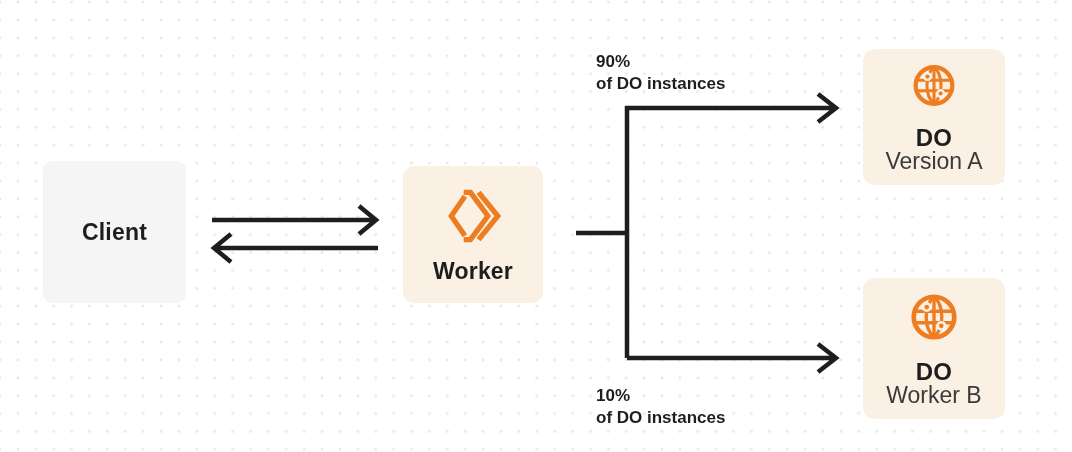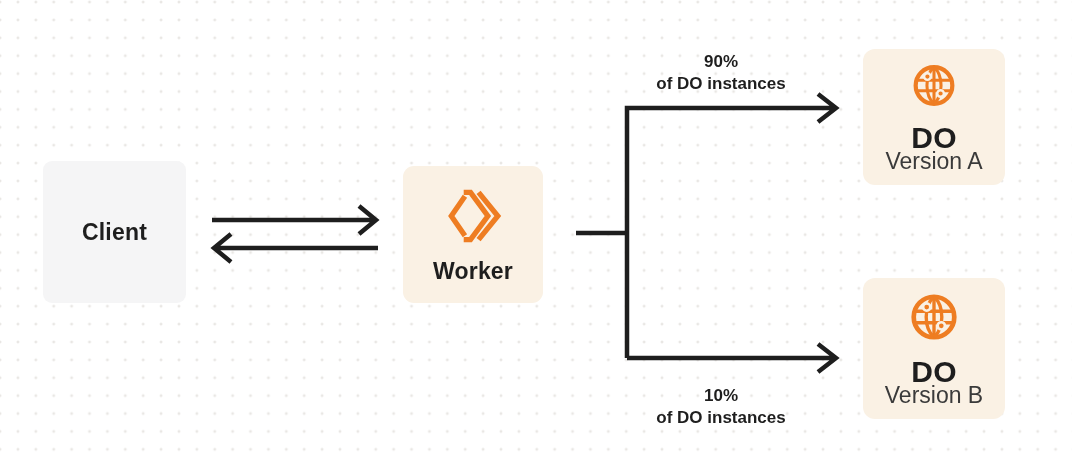--- a/index.html
+++ b/index.html
@@ -77,38 +77,37 @@
 
   .do-node {
     width: 142px;
     background: var(--node-cream);
     border-radius: 12px;
     padding: 13px 8px 12px;
   }
   .do-node-a { left: 863px; top: 49px;  height: 136px; }
   .do-node-b { left: 863px; top: 278px; height: 141px; }
   .do-node .node-title {
-    font-size: 30px;
+    font-size: 24px;
     font-weight: 700;
     color: var(--ink);
     margin-top: 17px;
     line-height: 24px;
     letter-spacing: 0.2px;
   }
   .do-node .node-subtitle {
     font-size: 23px;
     font-weight: 400;
     color: var(--subtitle-gray);
     line-height: 23px;
   }
 
   .split-label {
     position: absolute;
     width: 250px;
-    text-align: center;
     font-size: 17px;
     font-weight: 700;
     line-height: 22px;
     color: var(--ink);
   }
   .split-label-top { left: 596px; top: 51px; }
   .split-label-bottom { left: 596px; top: 385px; }
 
   .icon-svg { display: block; }
 </style>
@@ -168,16 +167,16 @@
       <circle cx="50" cy="50" r="39" stroke-width="9"></circle>
       <path d="M50,11 V89" stroke-width="6.5"></path>
       <path d="M50,11 C30,29 30,71 50,89" stroke-width="6.5"></path>
       <path d="M50,11 C70,29 70,71 50,89" stroke-width="6.5"></path>
       <path d="M13,39 H87" stroke-width="6.5"></path>
       <path d="M13,61 H87" stroke-width="6.5"></path>
       <circle cx="36" cy="31" r="7" fill="#EE7D22" stroke="#FAF1E4" stroke-width="5"></circle>
       <circle cx="64" cy="67" r="7" fill="#EE7D22" stroke="#FAF1E4" stroke-width="5"></circle>
     </svg>
     <div class="node-title">DO</div>
-    <div class="node-subtitle">Version B</div>
+    <div class="node-subtitle">Worker B</div>
   </div>
 
 </div>
 
 </body></html>

